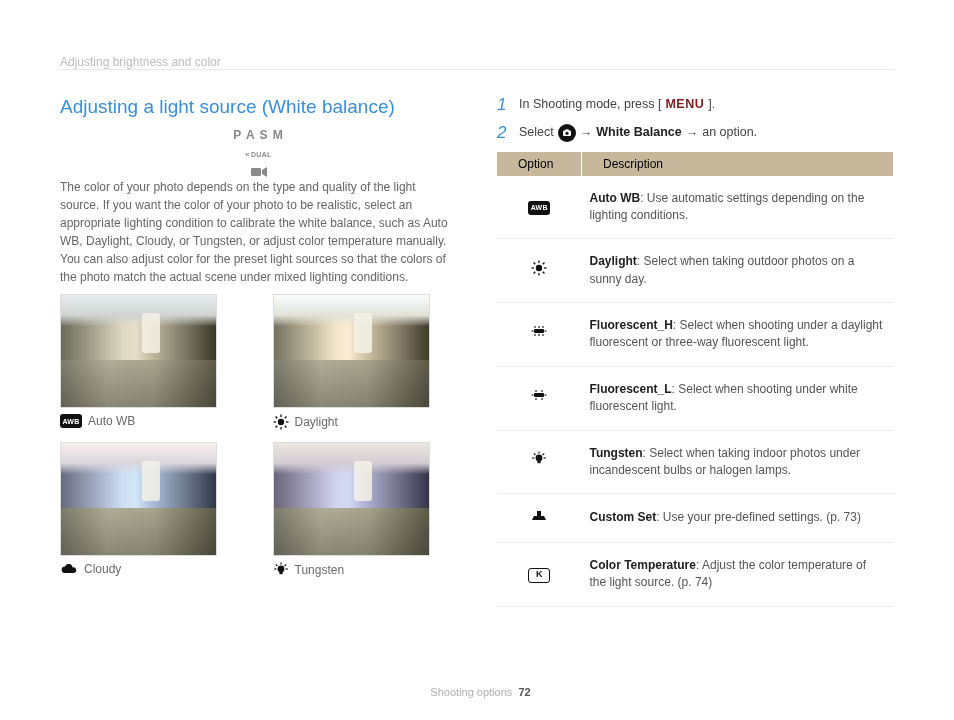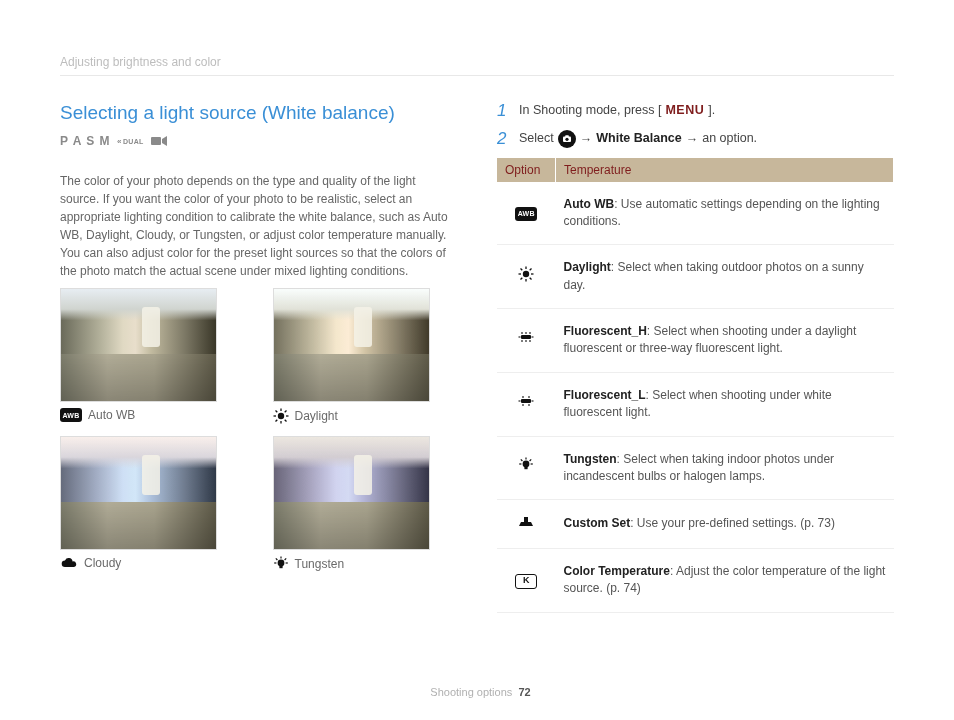--- a/index.html
+++ b/index.html
@@ -11,21 +11,21 @@
     width: 954px;
     height: 720px;
     box-sizing: border-box;
     padding: 55px 60px 30px 60px;
     position: relative;
   }
   .breadcrumb {
     font-size: 12px;
     color: #bdbdbd;
     border-bottom: 1px solid #e8e8e8;
-    padding-bottom: 6px;
+    padding-bottom: 0;
     margin-bottom: 26px;
   }
   .columns {
     display: flex;
     gap: 40px;
   }
   .col-left {
     flex: 1;
     min-width: 0;
   }
@@ -36,25 +36,26 @@
   h2.section-title {
     color: #3a8fd6;
     font-weight: 400;
     font-size: 19px;
     margin: 0 0 10px 0;
   }
   .mode-row {
     display: flex;
     align-items: center;
     gap: 6px;
-    margin-bottom: 24px;
+    margin-bottom: 0;
     font-weight: bold;
     color: #8a8a8a;
     font-size: 12px;
     letter-spacing: 1px;
+    flex-direction: column;
   }
   .mode-row svg { display: block; }
   .body-paragraph {
     line-height: 1.5;
     color: #666;
     margin-bottom: 8px;
   }
   .thumb-grid {
     display: grid;
     grid-template-columns: 1fr 1fr;
@@ -160,24 +161,24 @@
     justify-content: center;
   }
   .opt-table {
     width: 100%;
     border-collapse: collapse;
     margin-top: 6px;
     font-size: 12px;
   }
   .opt-table th {
     background: #c7b79b;
-    color: #7f1d1d;
+    color: #000000;
     text-align: left;
     font-weight: normal;
-    padding: 5px 8px;
+    padding: 5px 21px;
     border-right: 1px solid #fff;
   }
   .opt-table th:first-child { width: 42px; }
   .opt-table td {
     padding: 14px 8px;
     border-bottom: 1px solid #eee;
     vertical-align: middle;
     color: #555;
     line-height: 1.45;
   }
@@ -199,21 +200,21 @@
   .footer .pnum { color: #555; font-weight: bold; }
 </style>
 </head>
 <body>
 
 <div class="breadcrumb">Adjusting brightness and color</div>
 
 <div class="columns">
 
   <div class="col-left">
-    <h2 class="section-title">Selecting a light source (White balance)</h2>
+    <h2 class="section-title">Adjusting a light source (White balance)</h2>
 
     <div class="mode-row">
       <span>P A S M</span>
       <svg class="ic-svg" width="28" height="12" viewBox="0 0 28 12">
         <text x="0" y="9" font-size="8" fill="#8a8a8a" font-weight="bold">«</text>
         <text x="6" y="9" font-size="7" fill="#8a8a8a" font-weight="bold" letter-spacing="0.3">DUAL</text>
       </svg>
       <svg class="ic-svg" width="16" height="12" viewBox="0 0 16 12">
         <rect x="0" y="2" width="10" height="8" rx="1" fill="#8a8a8a"></rect>
         <path d="M11 4 L16 1 L16 11 L11 8 Z" fill="#8a8a8a"></path>
@@ -320,21 +321,21 @@
         <span class="bold-inline">White Balance</span>
         <span>→</span>
         <span>an option.</span>
       </div>
     </div>
 
     <table class="opt-table">
       <thead>
         <tr>
           <th>Option</th>
-          <th>Temperature</th>
+          <th>Description</th>
         </tr>
       </thead>
       <tbody id="opt-body">
           <tr>
             <td class="ic-cell"><span class="ic-box">AWB</span></td>
             <td class="opt-desc"><span class="opt-name">Auto WB</span>: Use automatic settings depending on the lighting conditions.</td>
           </tr>
           <tr>
             <td class="ic-cell"><svg width="16" height="16" viewBox="0 0 16 16">
                 <circle cx="8" cy="8" r="3.2" fill="#111"></circle>

